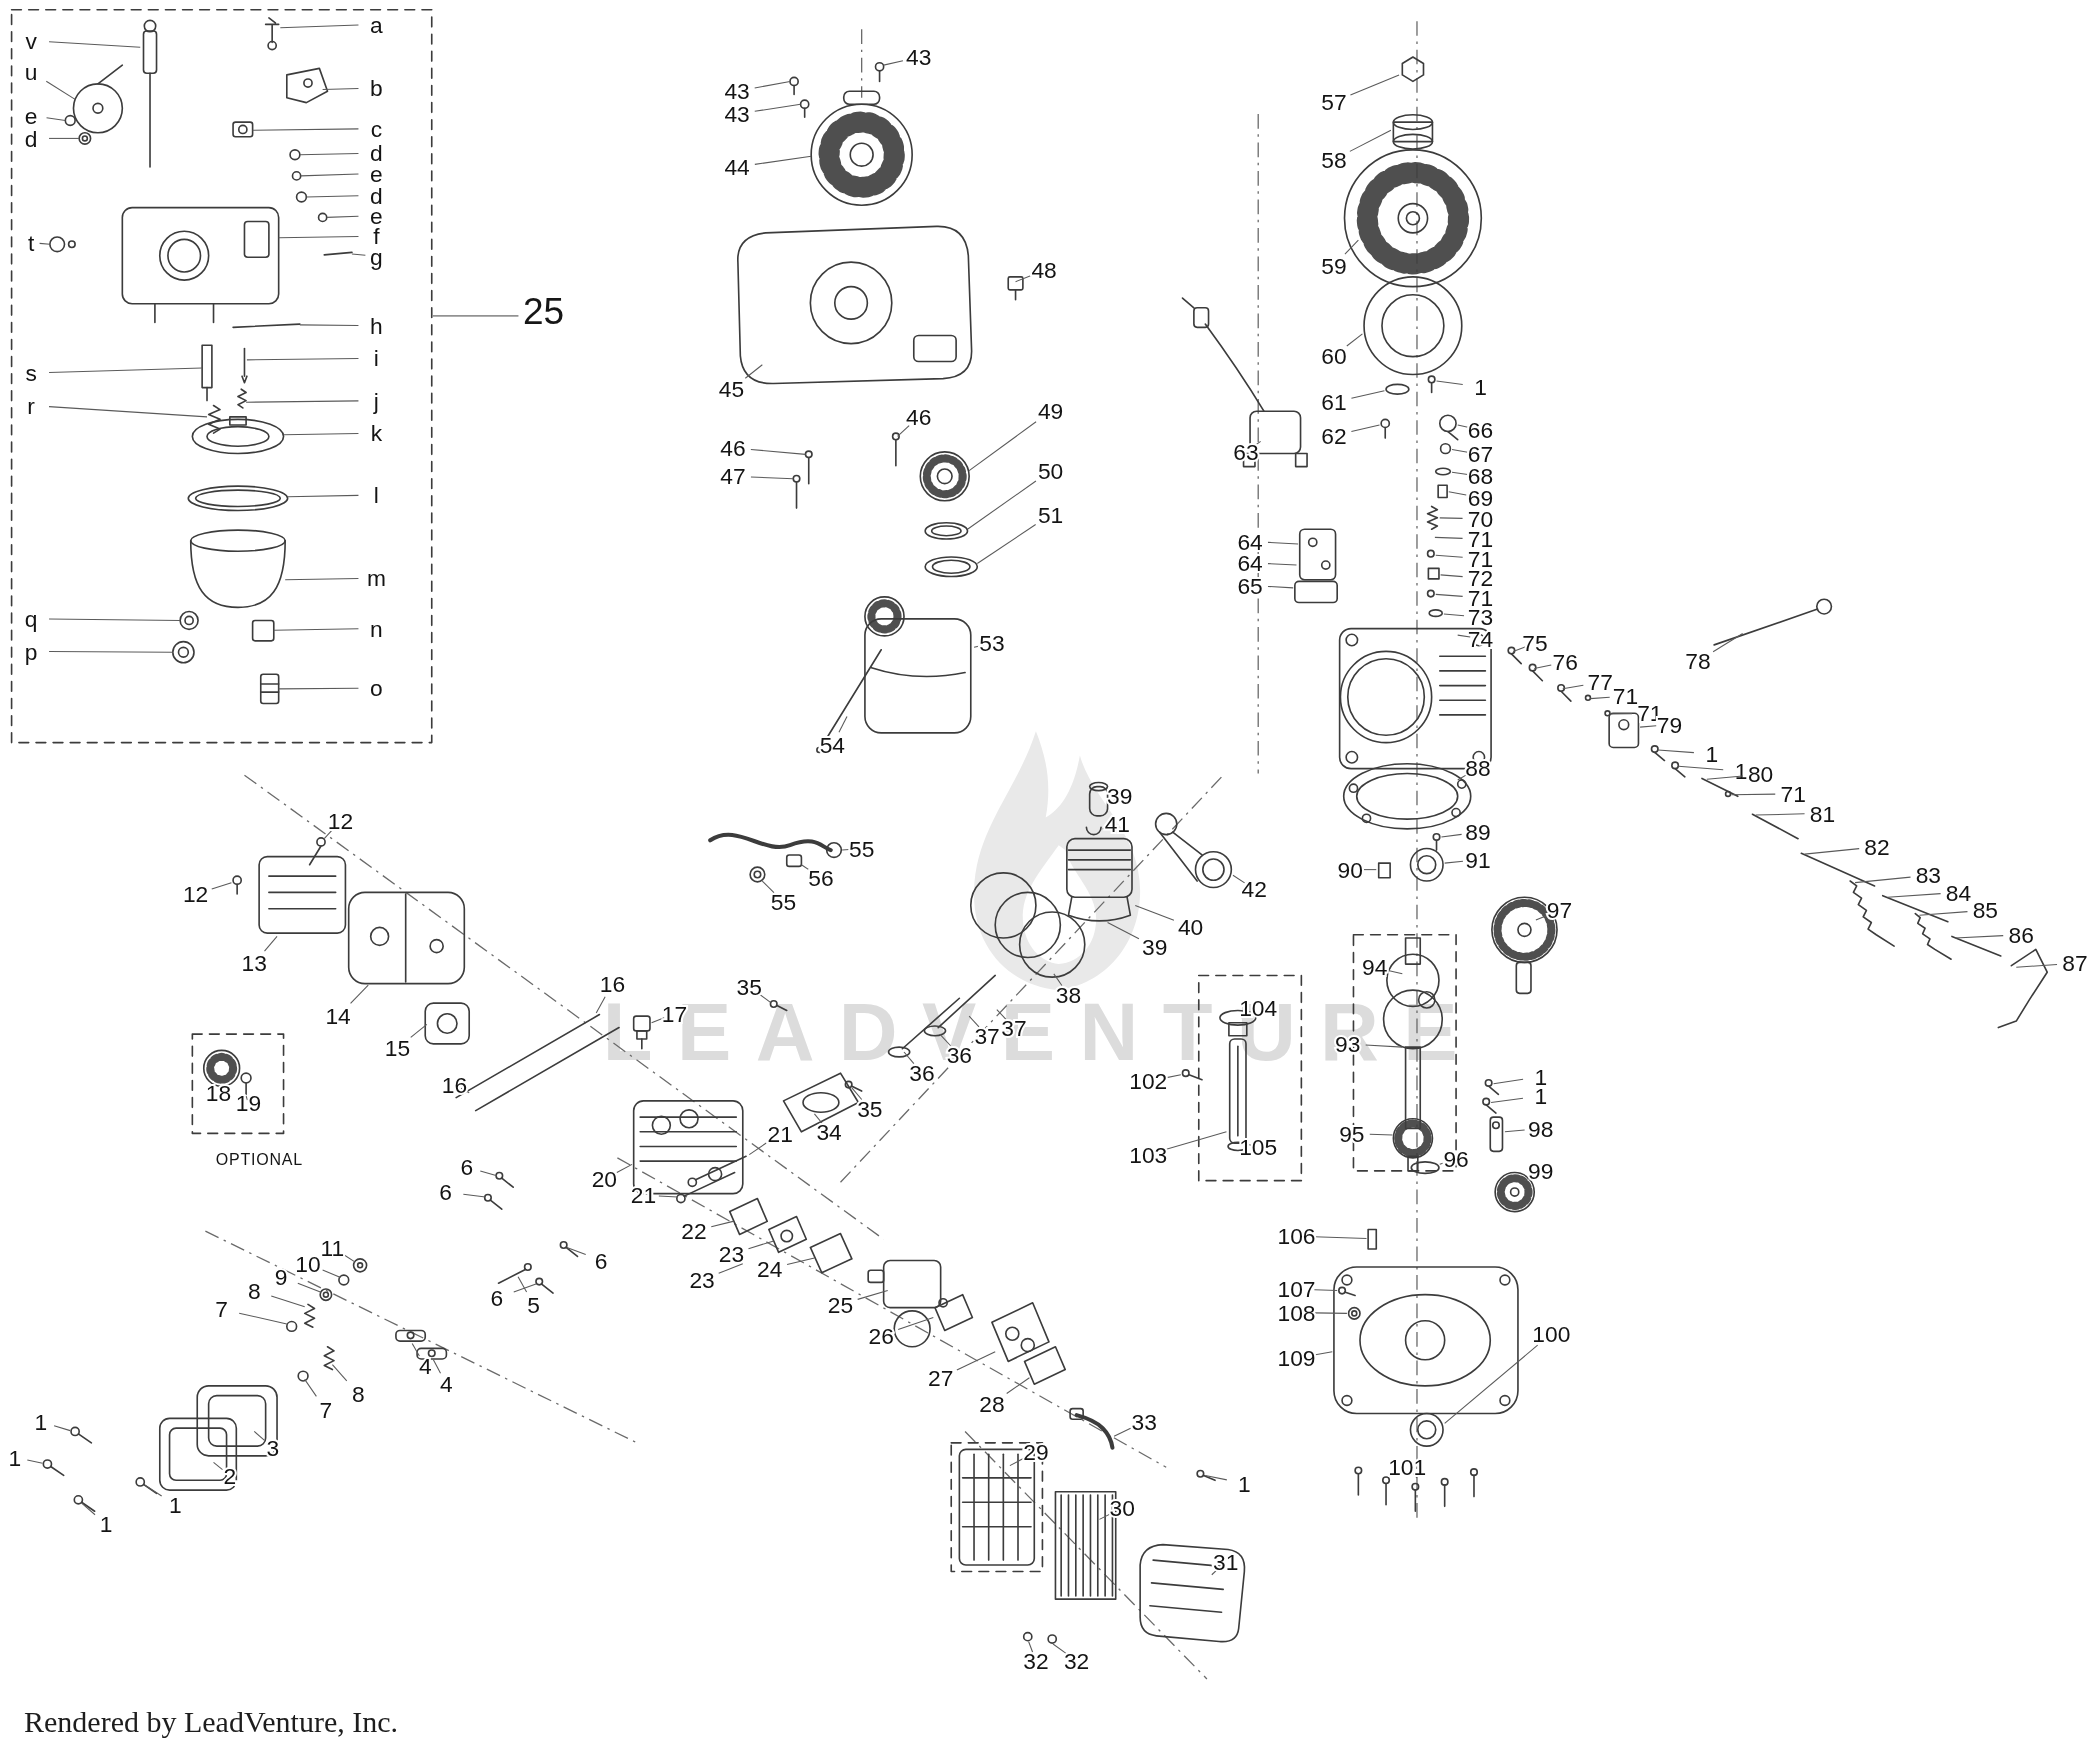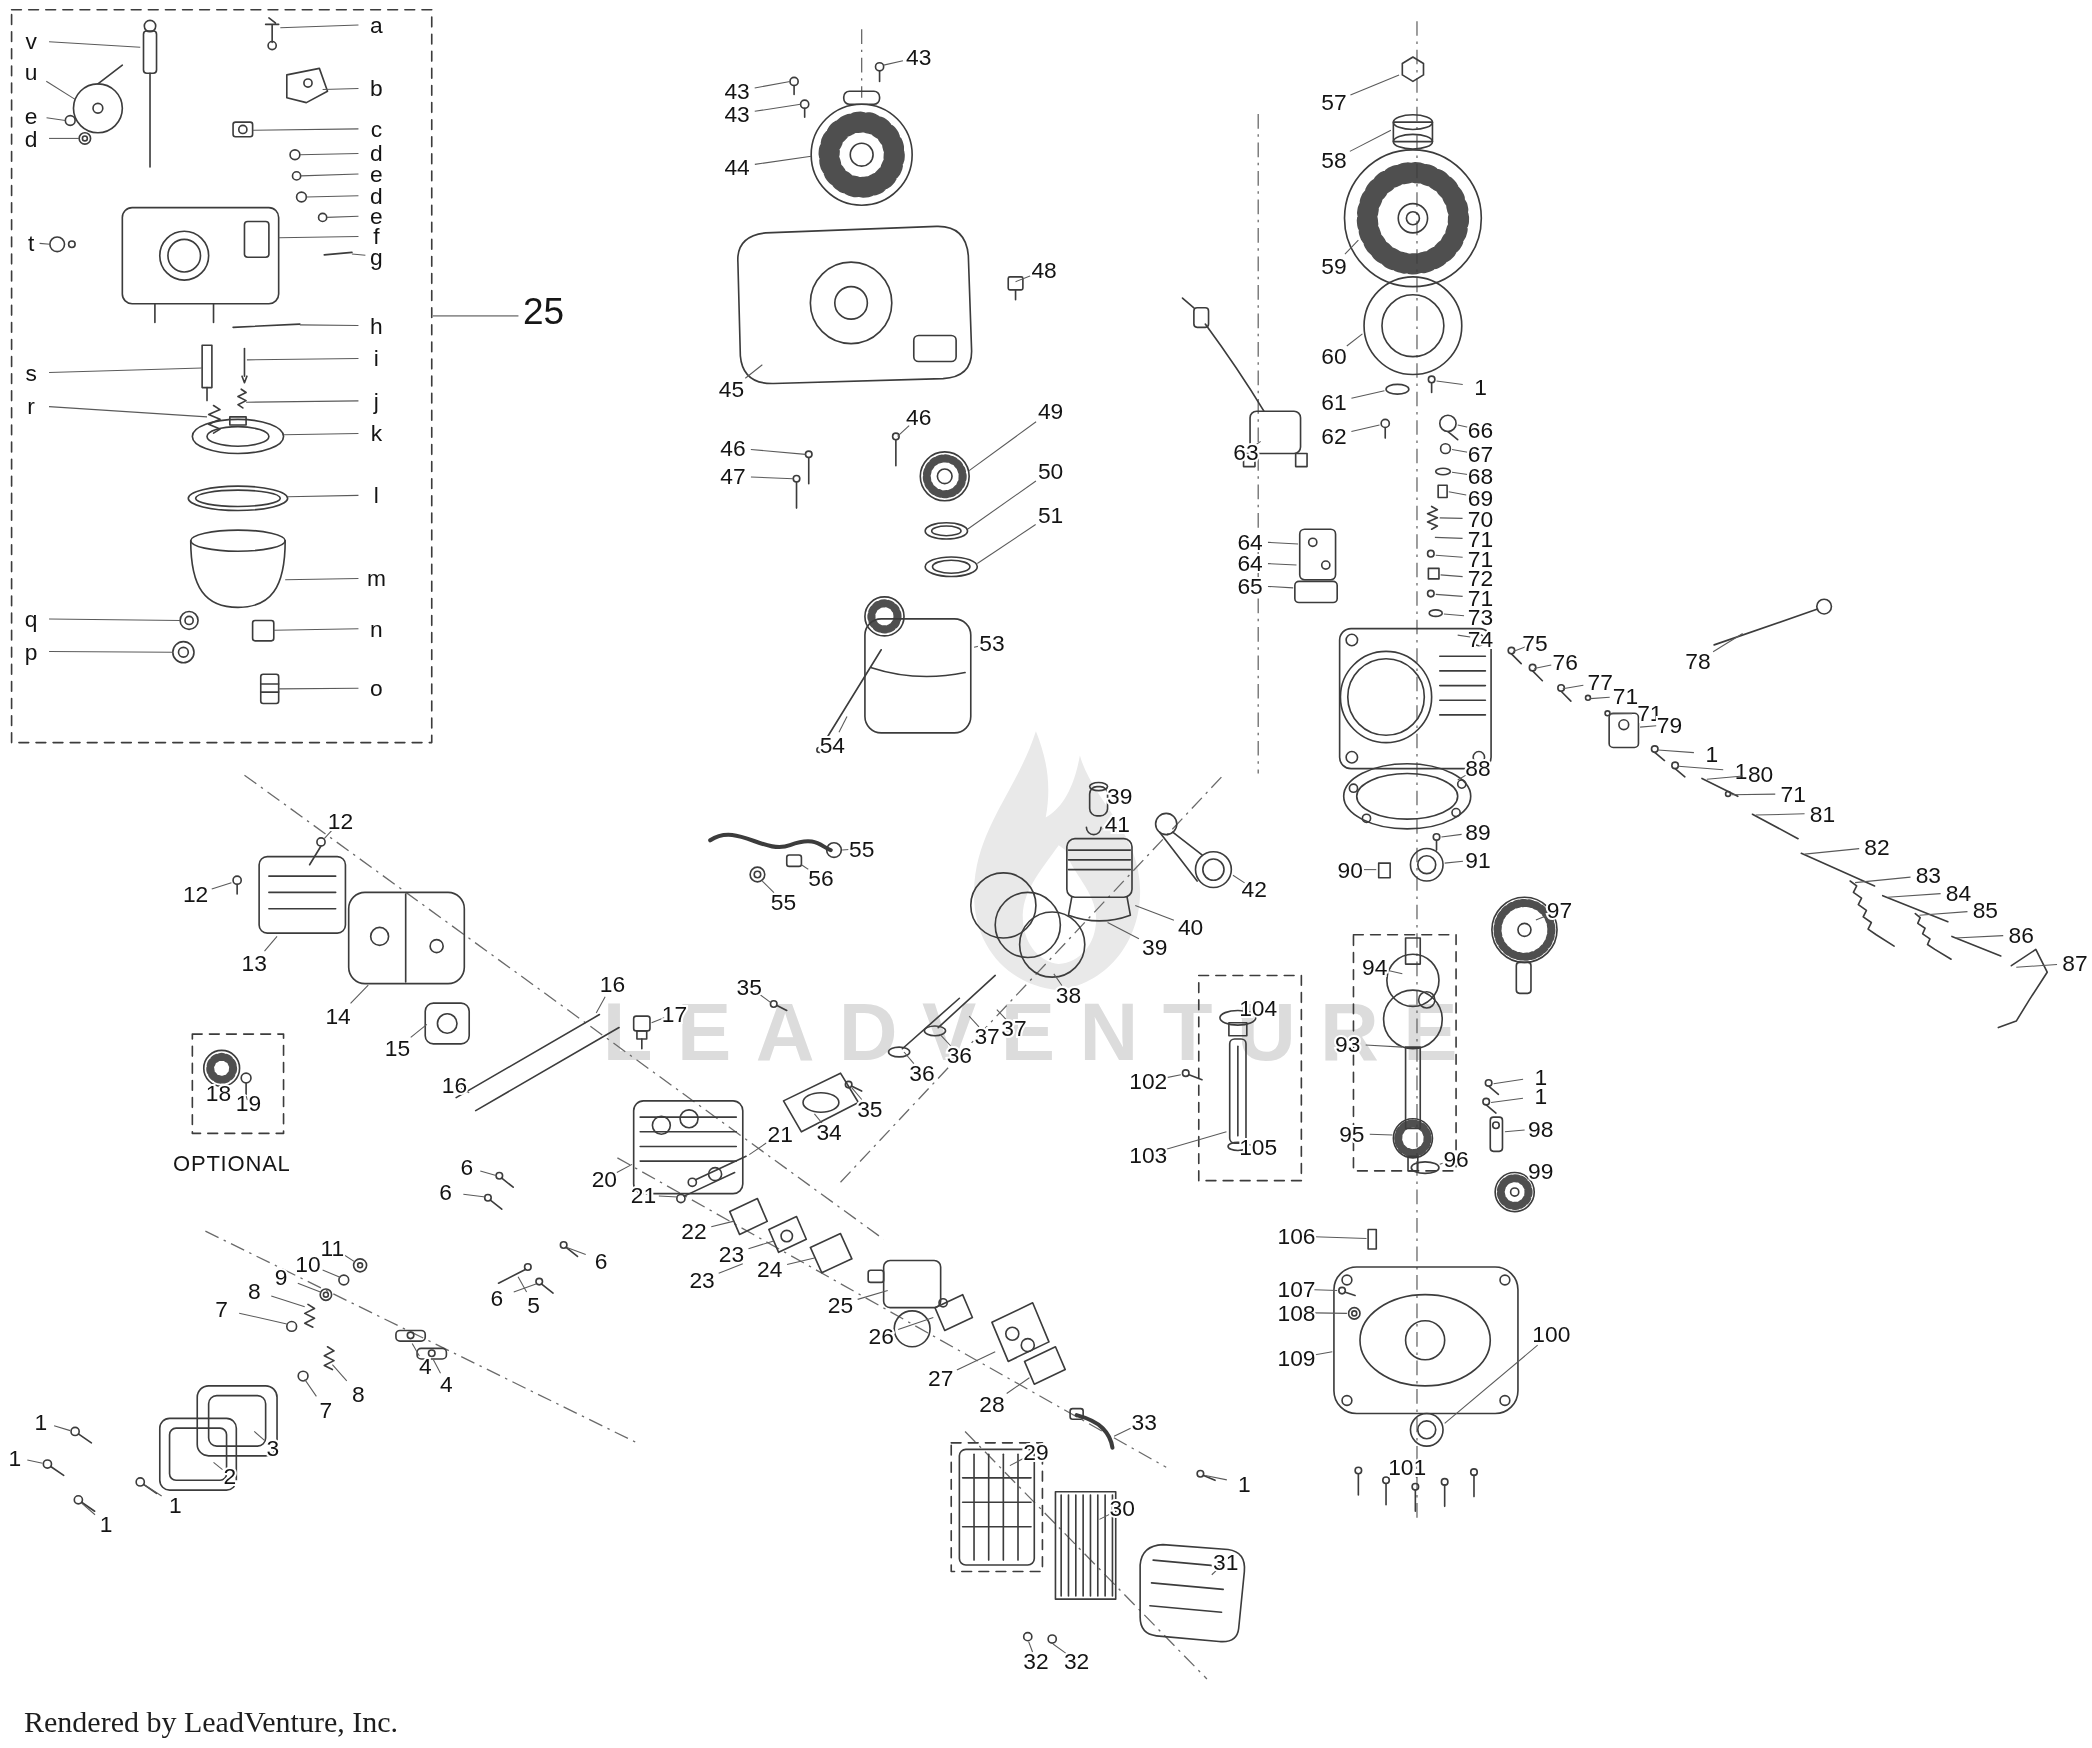--- a/index.html
+++ b/index.html
@@ -14,22 +14,22 @@
   .thick{stroke-width:5 !important;}
   .thin{stroke-width:1.2 !important;}
   .leader{stroke:#5a5a5a;stroke-width:1.3;fill:none;}
   .callout{font-size:28px;fill:#141414;paint-order:stroke;stroke:#ffffff;stroke-width:5px;
            font-family:"Liberation Sans",sans-serif;}
   .wm-flame{fill:#e9e9e9;stroke:none;}
   .wm-flame-inner{fill:#ffffff;stroke:none;}
   .wm-text{font-size:100px;letter-spacing:30px;font-weight:bold;fill:#dcdcdc;stroke:none;
            font-family:"Liberation Sans",sans-serif;}
   .ref25{position:absolute;left:523px;top:291px;font-size:37px;color:#161616;}
-  .optional{position:absolute;left:173px;top:1151px;width:130px;text-align:left;
-            font-size:22px;color:#161616;letter-spacing:0.8px;}
+  .optional{position:absolute;left:173px;top:1151px;width:130px;text-align:right;
+            font-size:16px;color:#161616;letter-spacing:0.8px;}
   .footer{position:absolute;left:0;top:1705px;width:100%;text-align:left;
           font-family:"Liberation Serif",serif;font-size:30px;color:#1d1d1d;padding-left:24px;}
 </style>
 </head>
 <body>
 
 <div class="page">
 
   <svg class="layer" width="2093" height="1749" viewBox="0 0 2570 2148">
 

